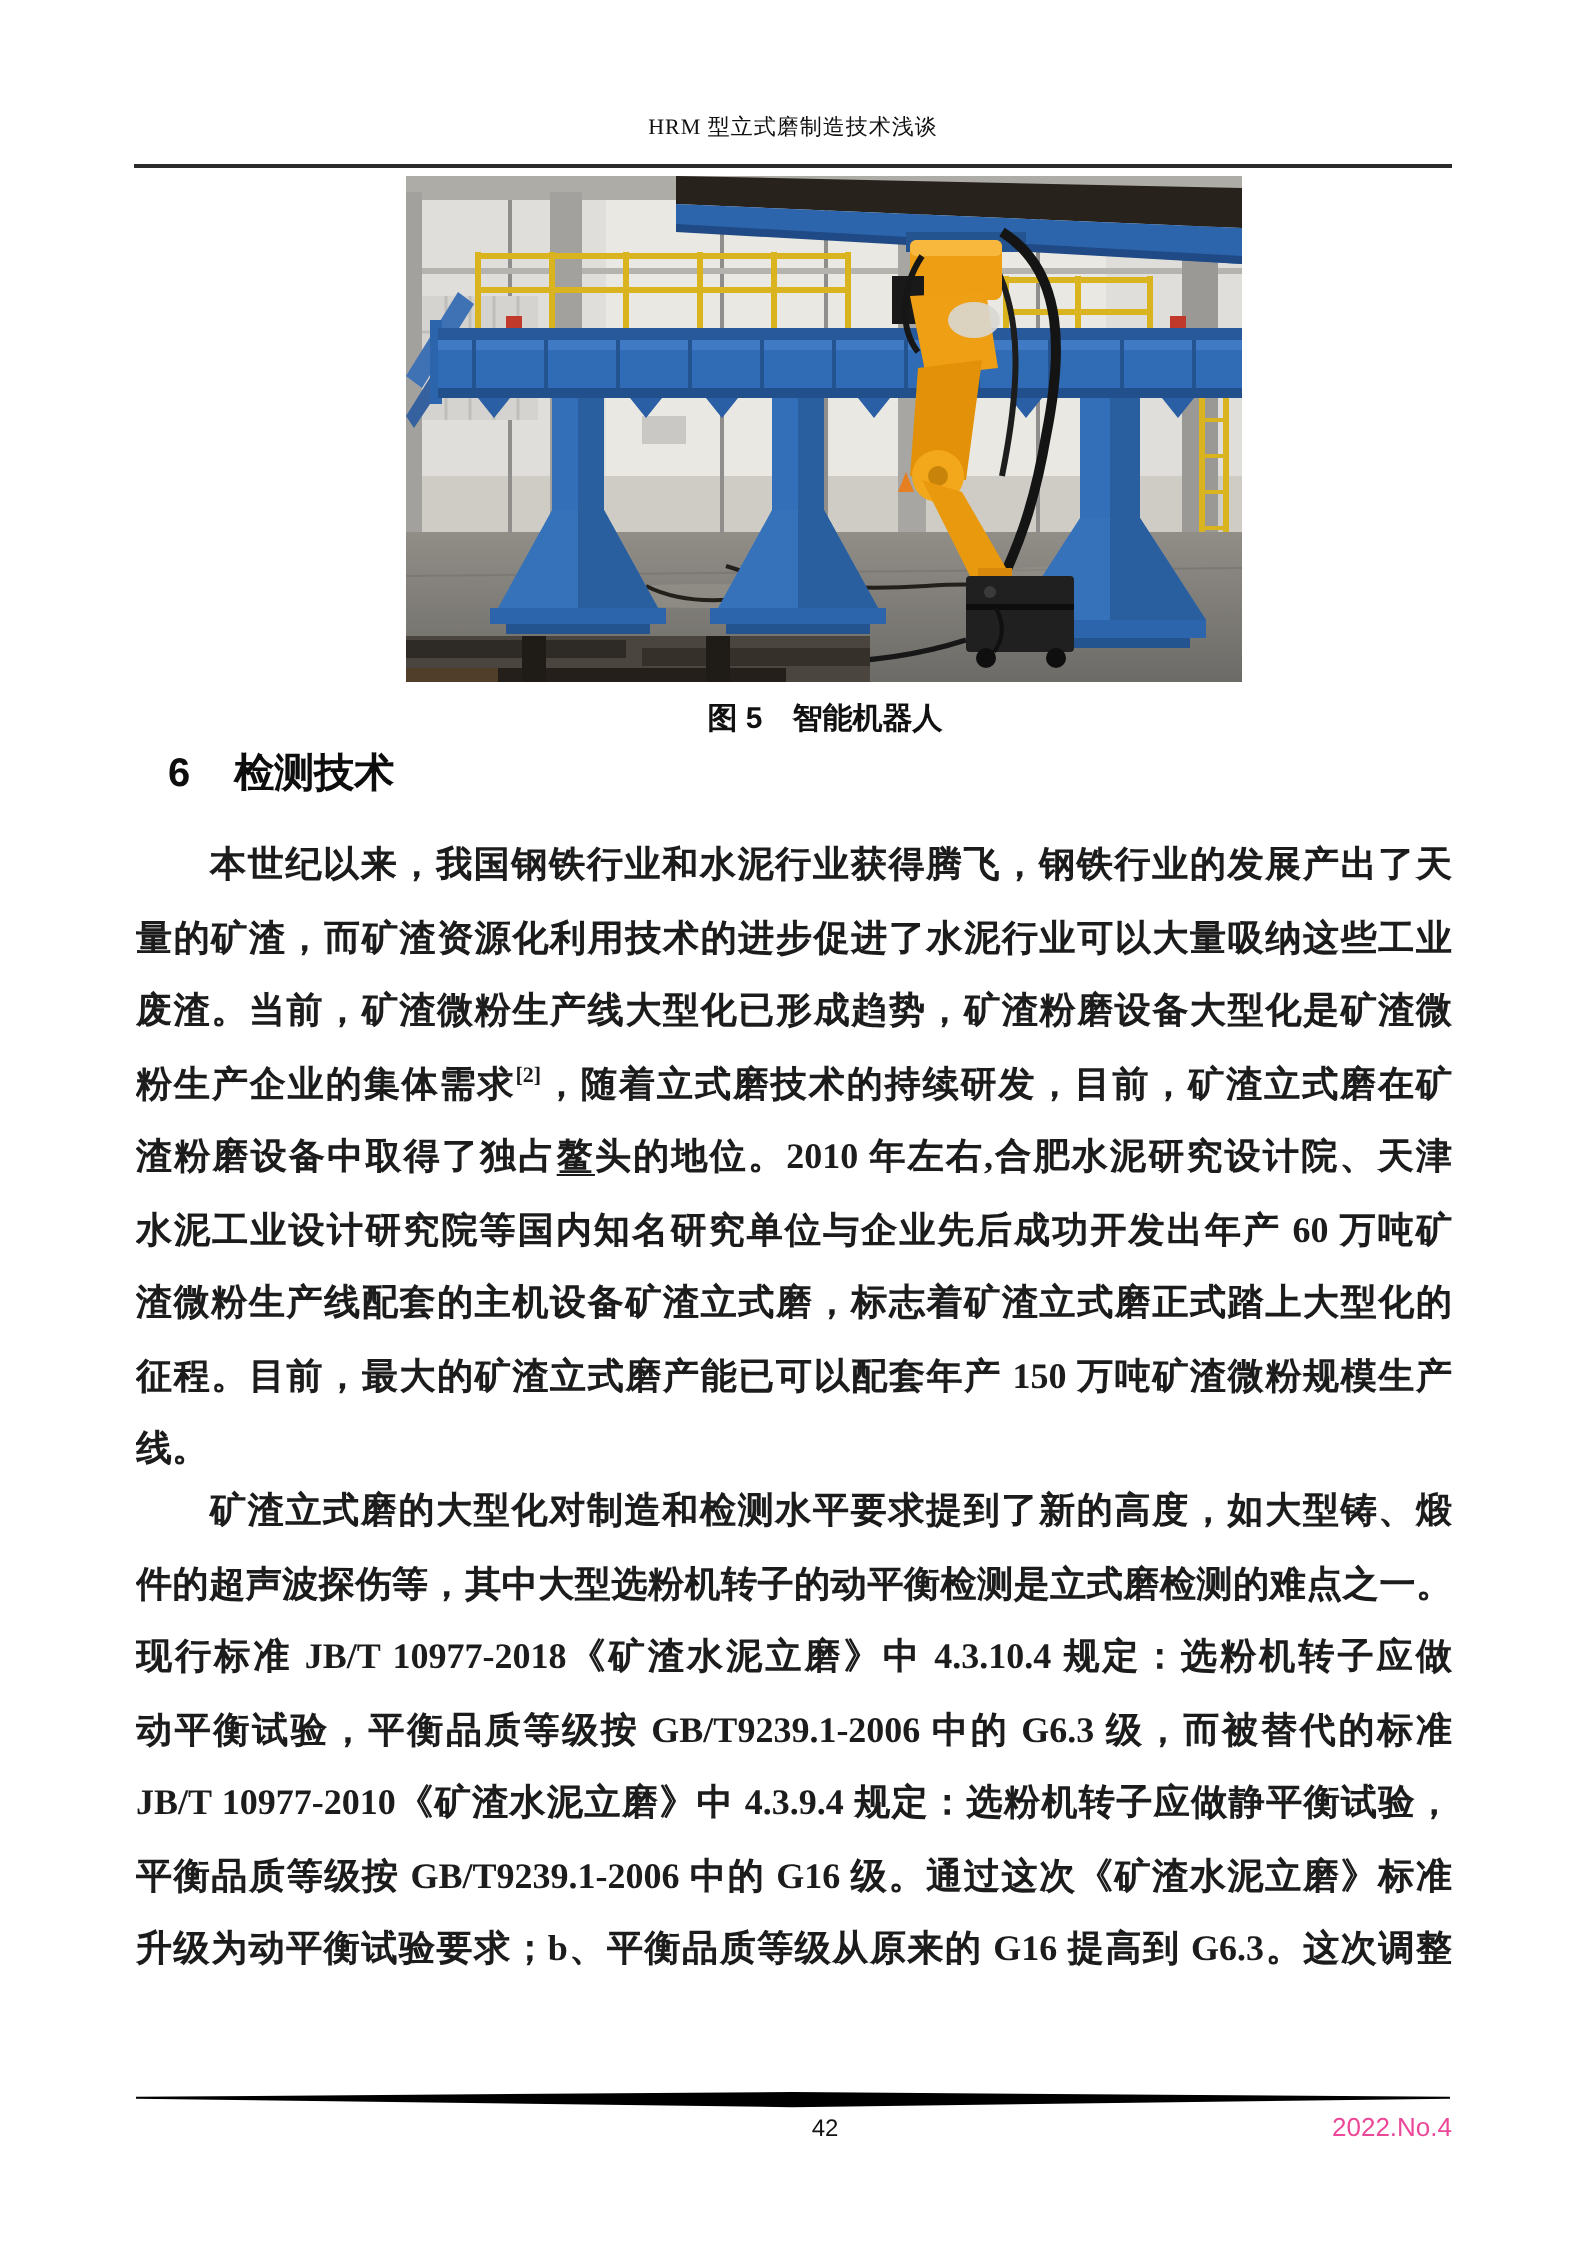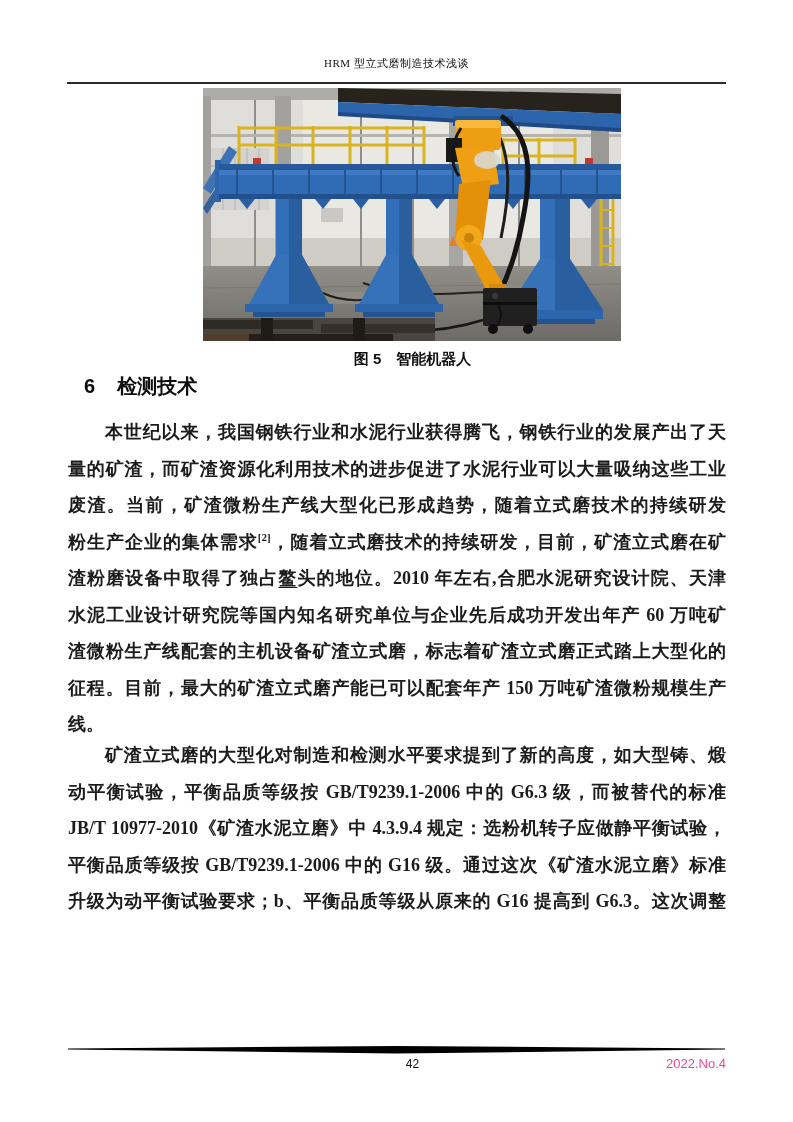--- a/index.html
+++ b/index.html
@@ -243,31 +243,33 @@
   <div class="figure-caption sansfont">图 5　智能机器人</div>
 
   <div class="section-heading sansfont">
     <span class="num">6</span>
     <span>检测技术</span>
   </div>
 
   <div class="para para1">
     <div class="tline j indent">本世纪以来，我国钢铁行业和水泥行业获得腾飞，钢铁行业的发展产出了天</div>
     <div class="tline j">量的矿渣，而矿渣资源化利用技术的进步促进了水泥行业可以大量吸纳这些工业</div>
-    <div class="tline j">废渣。当前，矿渣微粉生产线大型化已形成趋势，随着立式磨技术的持续研发</div>
+    <div class="tline j">废渣。当前，矿渣微粉生产线大型化已形成趋势，矿渣粉磨设备大型化是矿渣微</div>
     <div class="tline j"><span>粉生产企业的集体需求</span><sup class="ref">[2]</sup><span>，随着立式磨技术的持续研发，目前，矿渣立式磨在矿</span></div>
     <div class="tline j"><span>渣粉磨设备中取得了独占</span><span class="u">鳌</span><span>头的地位。2010 年左右,合肥水泥研究设计院、天津</span></div>
     <div class="tline j">水泥工业设计研究院等国内知名研究单位与企业先后成功开发出年产 60 万吨矿</div>
     <div class="tline j">渣微粉生产线配套的主机设备矿渣立式磨，标志着矿渣立式磨正式踏上大型化的</div>
     <div class="tline j">征程。目前，最大的矿渣立式磨产能已可以配套年产 150 万吨矿渣微粉规模生产</div>
     <div class="tline">线。</div>
   </div>
 
   <div class="para para2">
     <div class="tline j indent">矿渣立式磨的大型化对制造和检测水平要求提到了新的高度，如大型铸、煅</div>
+    <div class="tline j">件的超声波探伤等，其中大型选粉机转子的动平衡检测是立式磨检测的难点之一。</div>
+    <div class="tline j">现行标准 JB/T 10977-2018《矿渣水泥立磨》中 4.3.10.4 规定：选粉机转子应做</div>
     <div class="tline j">动平衡试验，平衡品质等级按 GB/T9239.1-2006 中的 G6.3 级，而被替代的标准</div>
     <div class="tline j">JB/T 10977-2010《矿渣水泥立磨》中 4.3.9.4 规定：选粉机转子应做静平衡试验，</div>
     <div class="tline j">平衡品质等级按 GB/T9239.1-2006 中的 G16 级。通过这次《矿渣水泥立磨》标准</div>
     <div class="tline j">升级为动平衡试验要求；b、平衡品质等级从原来的 G16 提高到 G6.3。这次调整</div>
   </div>
 
   <div class="footer-bar">
     <svg viewBox="0 0 657 8" preserveAspectRatio="none">
       <polygon points="0,2.4 328,0 657,2.4 657,3.4 328,7.6 0,3.4" fill="#000000"></polygon>
     </svg>

